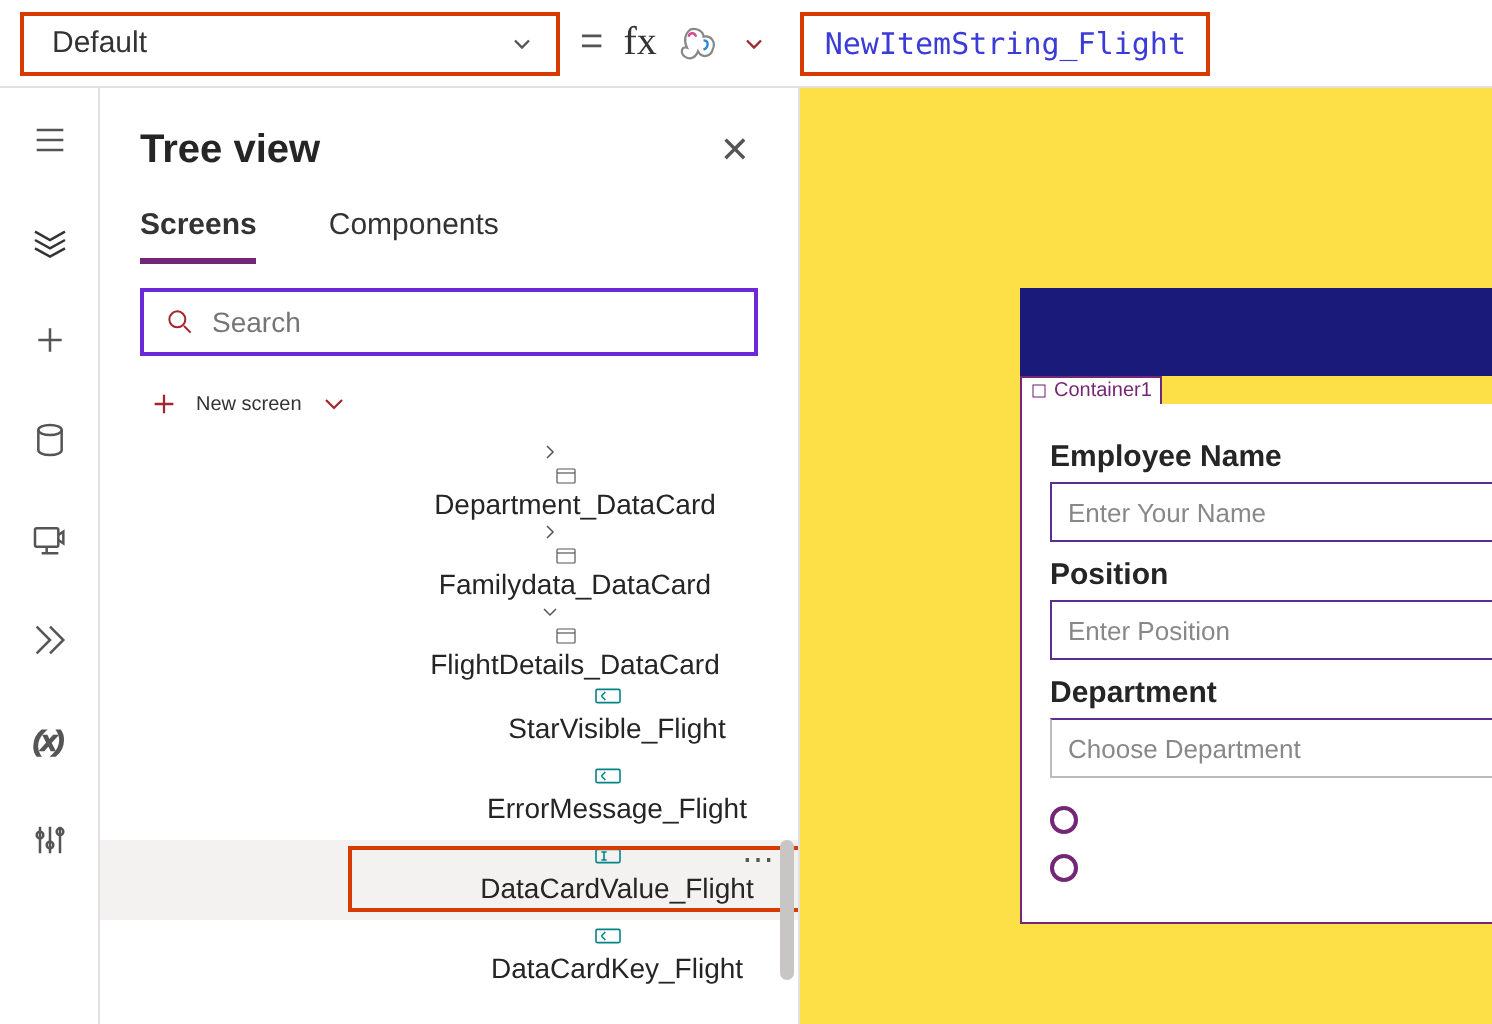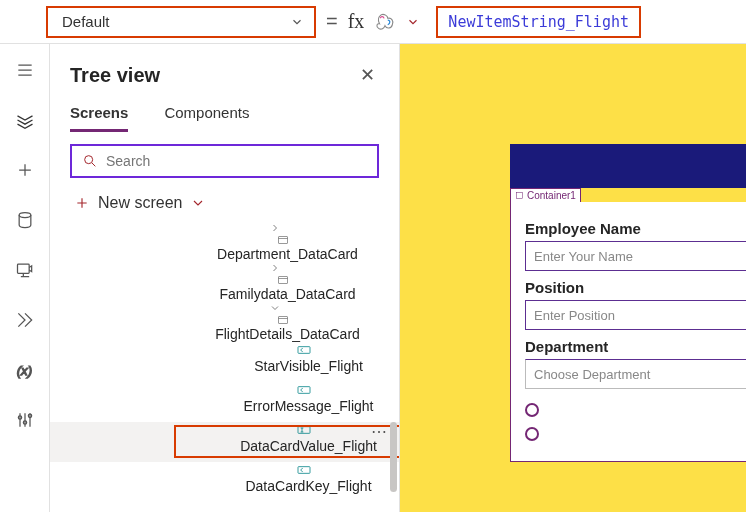--- a/index.html
+++ b/index.html
@@ -1,19 +1,19 @@
 <!DOCTYPE html>
 <html><head>
 <meta charset="utf-8">
 <style>
 * { box-sizing: border-box; margin: 0; padding: 0; font-family: "Segoe UI", sans-serif; }
 body { width: 746px; height: 512px; overflow: hidden; background: #fff; position: relative; }
 
 .formula-bar { display: flex; align-items: center; height: 44px; border-bottom: 1px solid #e1e1e1; padding: 0 10px; gap: 10px; }
-.prop-dropdown { width: 270px; height: 32px; border: 2px solid #d83b01; display: flex; align-items: center; justify-content: space-between; padding: 0 10px 0 14px; font-size: 15px; color: #333; cursor: pointer; margin-left: 36px; }
+.prop-dropdown { width: 270px; height: 32px; border: 2px solid #d83b01; display: flex; align-items: center; justify-content: space-between; padding: 0 10px 0 14px; font-size: 15px; color: #333; cursor: pointer; }
 .equals { font-size: 20px; color: #555; }
 .fx { font-family: "Times New Roman", serif; font-size: 20px; color: #333; }
 .copilot-icon { width: 22px; height: 22px; }
 .dd-chevron { width: 14px; height: 14px; }
 .formula-value-wrap { border: 2px solid #d83b01; padding: 3px 10px; height: 32px; display: flex; align-items: center; margin-left: 6px; }
 .formula-value { font-family: Consolas, monospace; font-size: 15px; color: #3b3bd8; }
 
 .main { display: flex; height: calc(100% - 44px); }
 
 .rail { width: 50px; border-right: 1px solid #e1e1e1; display: flex; flex-direction: column; align-items: center; padding-top: 14px; gap: 26px; }
@@ -26,21 +26,21 @@
 .tree-title { font-size: 20px; font-weight: 600; color: #252525; }
 .close-x { font-size: 18px; color: #555; cursor: pointer; padding: 4px; }
 .tabs { display: flex; gap: 36px; padding: 8px 20px 0 20px; font-size: 15px; }
 .tab { padding-bottom: 8px; cursor: pointer; color: #333; }
 .tab.active { font-weight: 600; border-bottom: 3px solid #742774; }
 
 .search-box { margin: 12px 20px 10px 20px; border: 2px solid #6d28d9; height: 34px; display: flex; align-items: center; padding: 0 10px; gap: 8px; }
 .search-box input { border: none; outline: none; font-size: 14px; flex: 1; }
 .search-box svg { width: 16px; height: 16px; stroke: #a4262c; fill: none; stroke-width: 1.5; }
 
-.new-screen { display: flex; align-items: center; gap: 8px; padding: 6px 20px 10px 24px; font-size: 16px; color: #333; cursor: pointer; }
+.new-screen { display: flex; align-items: center; gap: 8px; padding: 6px 20px 10px 24px; font-size: 10px; color: #333; cursor: pointer; }
 .new-screen svg { width: 16px; height: 16px; stroke: #a4262c; stroke-width: 1.7; fill: none; }
 .chev-small { width: 12px; height: 12px; stroke: #555; }
 
 .tree-list { flex: 1; overflow-y: auto; position: relative; }
 .tree-row { display: flex; align-items: center; height: 40px; font-size: 14px; color: #252525; cursor: pointer; position: relative; flex-direction: column; }
 .tree-row.selected { background: #f3f2f1; }
 .tree-row .chev { width: 12px; height: 12px; stroke: #555; fill: none; stroke-width: 1.5; }
 .tree-row .node-icon { width: 16px; height: 16px; margin-right: 10px; stroke: #555; fill: none; stroke-width: 1.2; }
 .tree-row .node-icon.teal { stroke: #038387; }
 .indent-1 { padding-left: 126px; }

